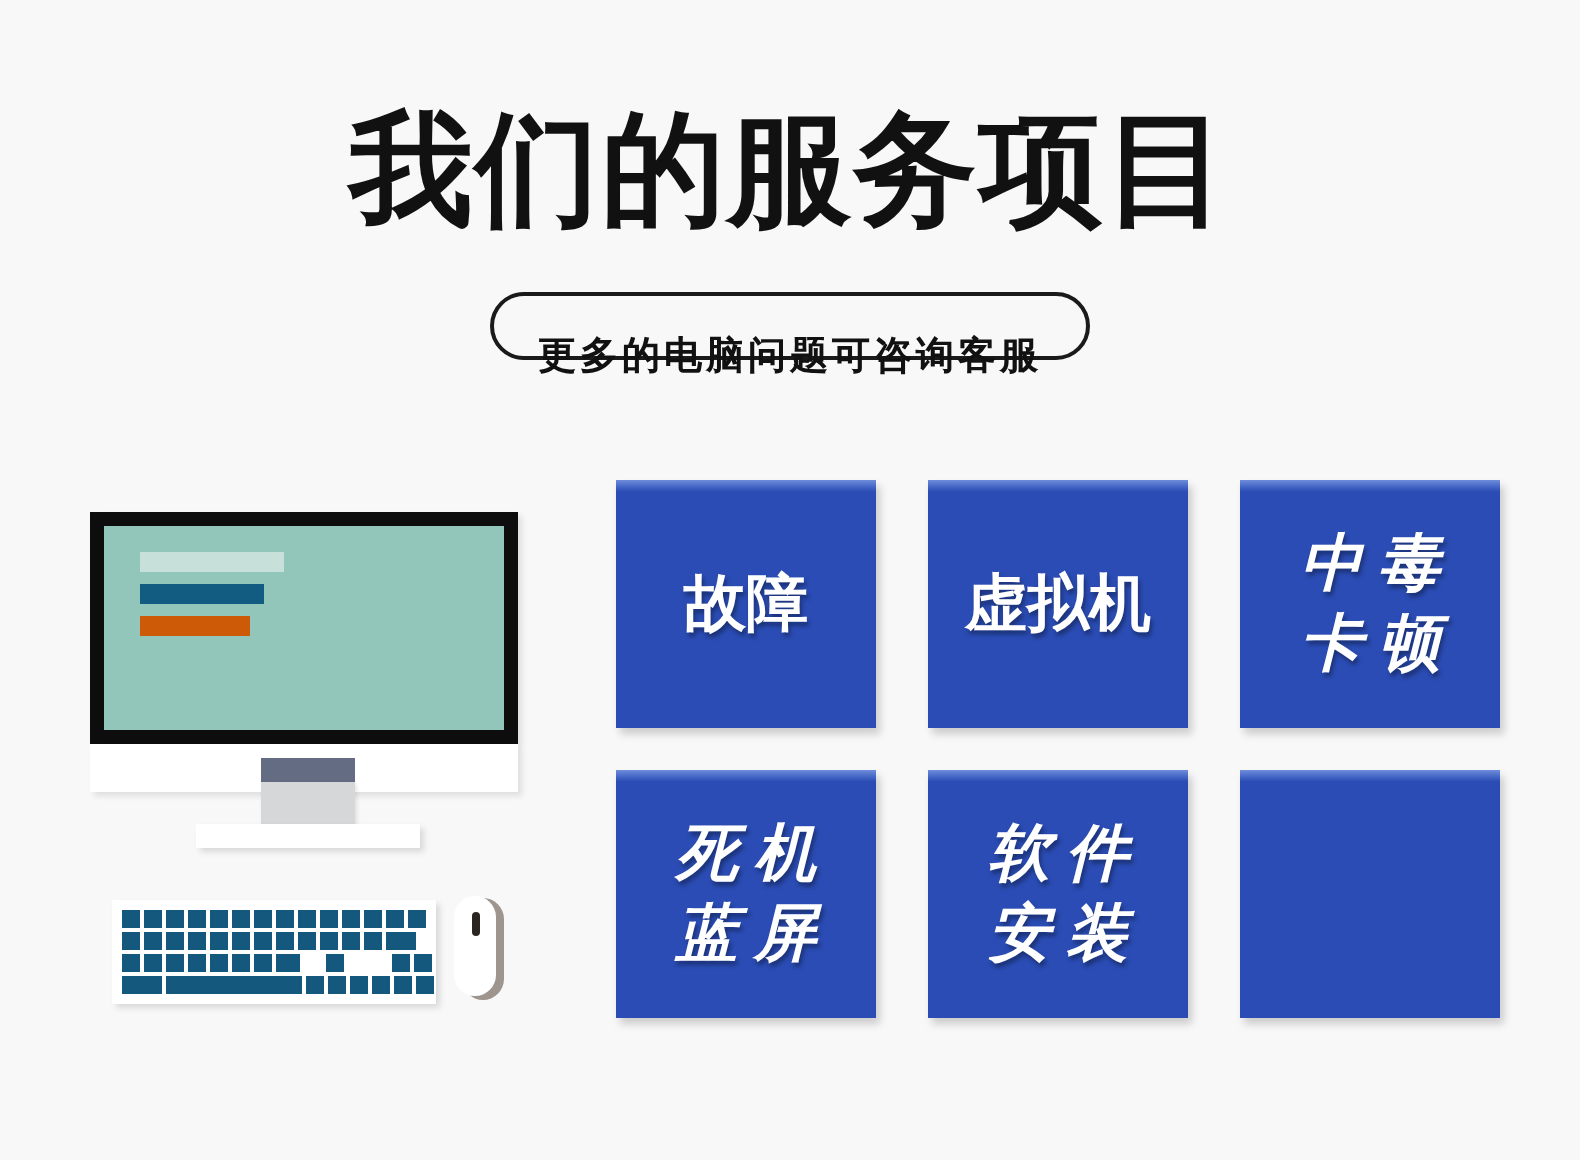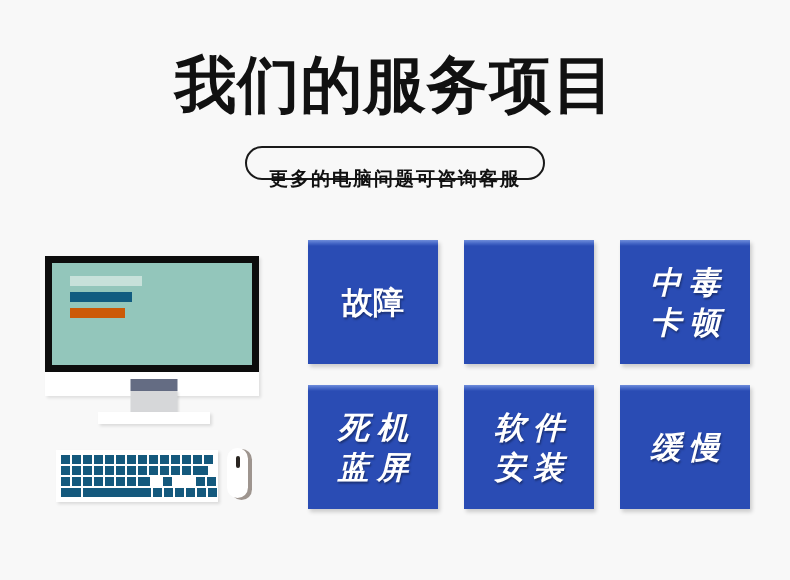--- a/index.html
+++ b/index.html
@@ -354,36 +354,36 @@
 
   </div>
 
   <div class="service-grid">
 
     <div class="service-tile">
       <span class="tile-line">故障</span>
     </div>
 
     <div class="service-tile">
+      <span class="tile-line">虚拟机</span>
     </div>
 
     <div class="service-tile">
       <span class="tile-line spaced">中毒</span>
       <span class="tile-line spaced">卡顿</span>
     </div>
 
     <div class="service-tile">
       <span class="tile-line spaced">死机</span>
       <span class="tile-line spaced">蓝屏</span>
     </div>
 
     <div class="service-tile">
       <span class="tile-line spaced">软件</span>
       <span class="tile-line spaced">安装</span>
     </div>
 
     <div class="service-tile">
-      <span class="tile-line spaced">缓慢</span>
     </div>
 
   </div>
 
 </div>
 
 </body></html>

